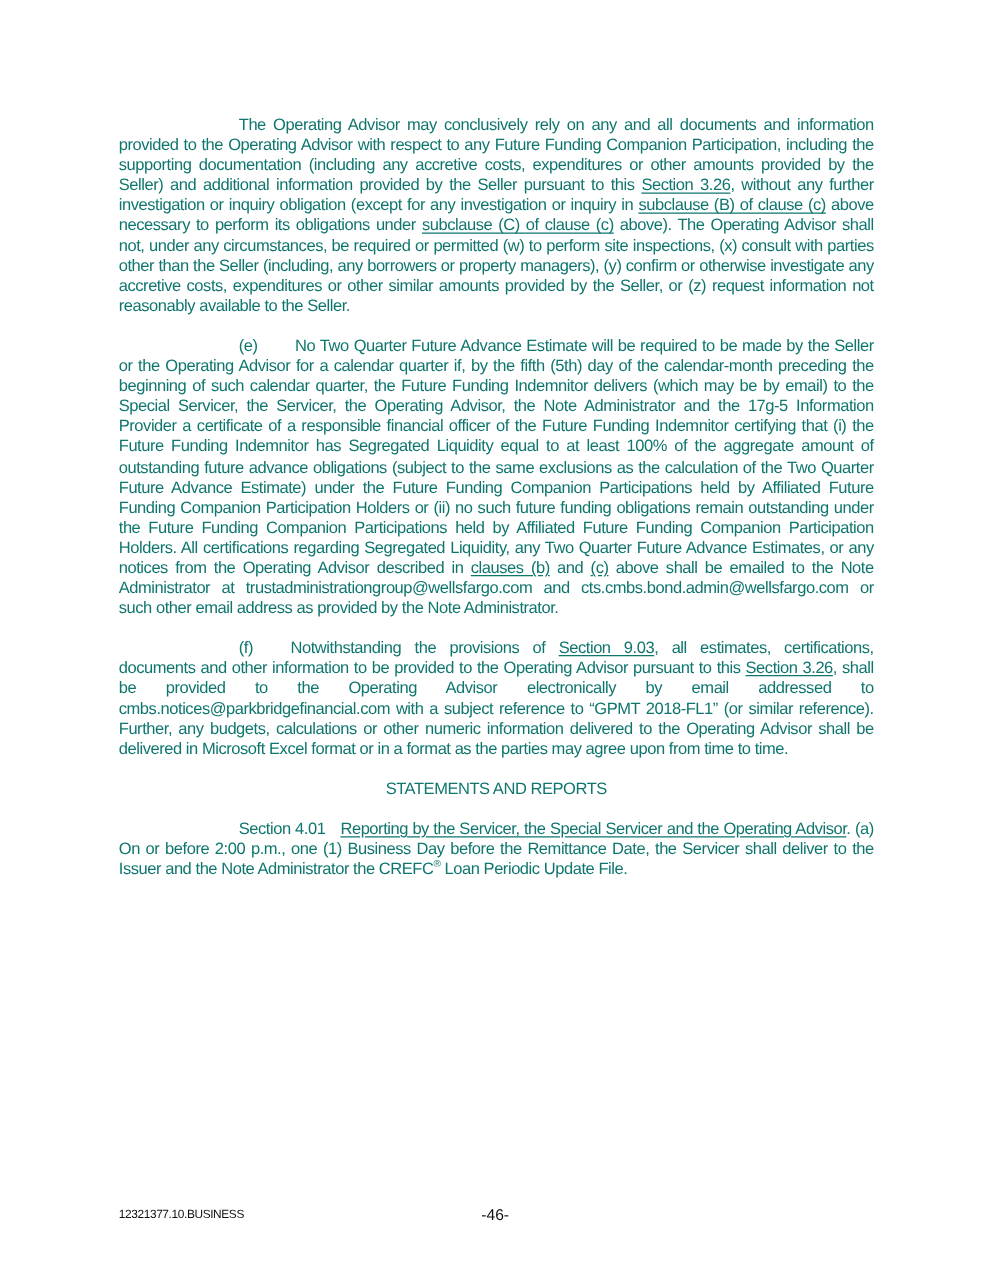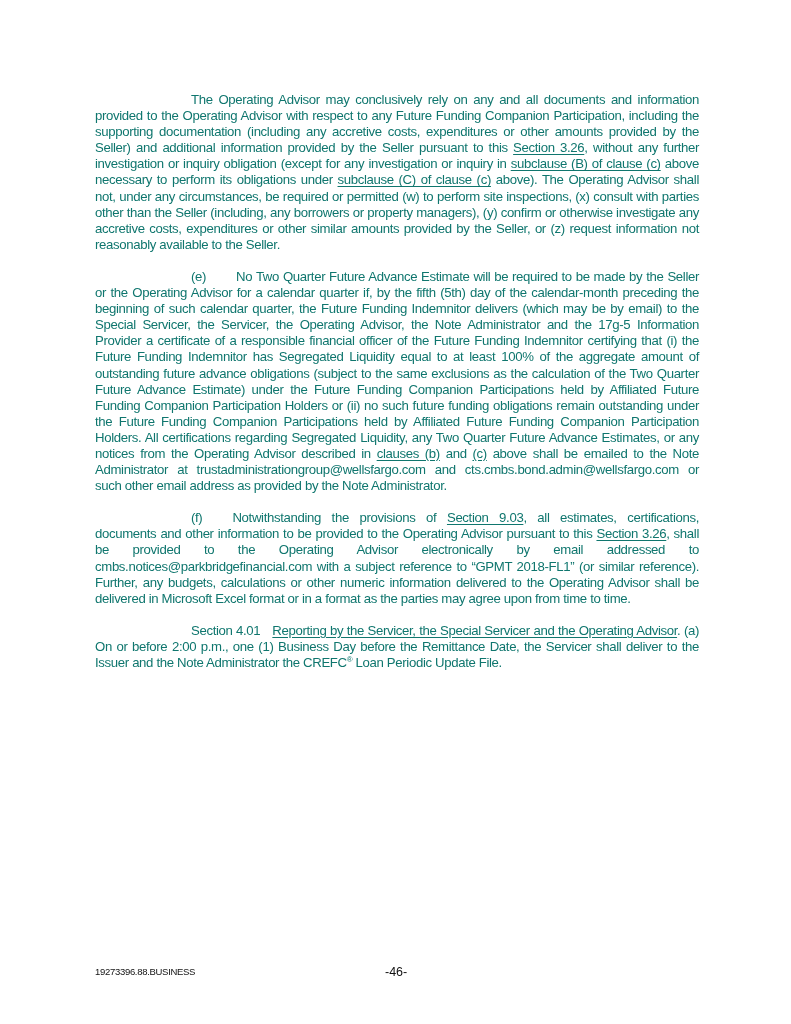--- a/index.html
+++ b/index.html
@@ -27,22 +27,23 @@
 </head>
 <body>
 
 <div class="page">
   <div id="paras">
       <p class="para"><span class="indent"></span><span>The Operating Advisor may conclusively rely on any and all documents and information provided to the Operating Advisor with respect to any Future Funding Companion Participation, including the supporting documentation (including any accretive costs, expenditures or other amounts provided by the Seller) and additional information provided by the Seller pursuant to this </span><span class="u">Section 3.26</span><span>, without any further investigation or inquiry obligation (except for any investigation or inquiry in </span><span class="u">subclause (B) of clause (c)</span><span> above necessary to perform its obligations under </span><span class="u">subclause (C) of clause (c)</span><span> above).  The Operating Advisor shall not, under any circumstances, be required or permitted (w) to perform site inspections, (x) consult with parties other than the Seller (including, any borrowers or property managers), (y) confirm or otherwise investigate any accretive costs, expenditures or other similar amounts provided by the Seller, or (z) request information not reasonably available to the Seller.</span></p>
       <p class="para"><span class="indent"></span><span>(e)</span><span class="label-gap"></span><span>No Two Quarter Future Advance Estimate will be required to be made by the Seller or the Operating Advisor for a calendar quarter if, by the fifth (5th) day of the calendar-month preceding the beginning of such calendar quarter, the Future Funding Indemnitor delivers (which may be by email) to the Special Servicer, the Servicer, the Operating Advisor, the Note Administrator and the 17g-5 Information Provider a certificate of a responsible financial officer of the Future Funding Indemnitor certifying that (i) the Future Funding Indemnitor has Segregated Liquidity equal to at least 100% of the aggregate amount of outstanding future advance obligations (subject to the same exclusions as the calculation of the Two Quarter Future Advance Estimate) under the Future Funding Companion Participations held by Affiliated Future Funding Companion Participation Holders or (ii) no such future funding obligations remain outstanding under the Future Funding Companion Participations held by Affiliated Future Funding Companion Participation Holders.  All certifications regarding Segregated Liquidity, any Two Quarter Future Advance Estimates, or any notices from the Operating Advisor described in </span><span class="u">clauses (b)</span><span> and </span><span class="u">(c)</span><span> above shall be emailed to the Note Administrator at trustadministrationgroup@wellsfargo.com and cts.cmbs.bond.admin@wellsfargo.com or such other email address as provided by the Note Administrator.</span></p>
       <p class="para"><span class="indent"></span><span>(f)</span><span class="label-gap"></span><span>Notwithstanding the provisions of </span><span class="u">Section 9.03</span><span>, all estimates, certifications, documents and other information to be provided to the Operating Advisor pursuant to this </span><span class="u">Section 3.26</span><span>, shall be provided to the Operating Advisor electronically by email addressed to cmbs.notices@parkbridgefinancial.com with a subject reference to “GPMT 2018-FL1” (or similar reference). Further, any budgets, calculations or other numeric information delivered to the Operating Advisor shall be delivered in Microsoft Excel format or in a format as the parties may agree upon from time to time.</span></p>
     </div>
 
+  <div class="heading">STATEMENTS AND REPORTS</div>
 
   <p class="para" id="sec401">
     <span class="indent"></span><span>Section 4.01</span><span style="display:inline-block;width:12px"></span><span id="sec401-body"><span class="u">Reporting by the Servicer, the Special Servicer and the Operating Advisor</span><span>.  (a) On or before 2:00 p.m., one (1) Business Day before the Remittance Date, the Servicer shall deliver to the Issuer and the Note Administrator the CREFC</span><sup>®</sup><span> Loan Periodic Update File.</span></span>
   </p>
 </div>
 
 <div class="footer">
-  <span class="footer-id">19273396.88.BUSINESS</span>
+  <span class="footer-id">12321377.10.BUSINESS</span>
   <span class="footer-page">-46-</span>
 </div>
 
 </body></html>

